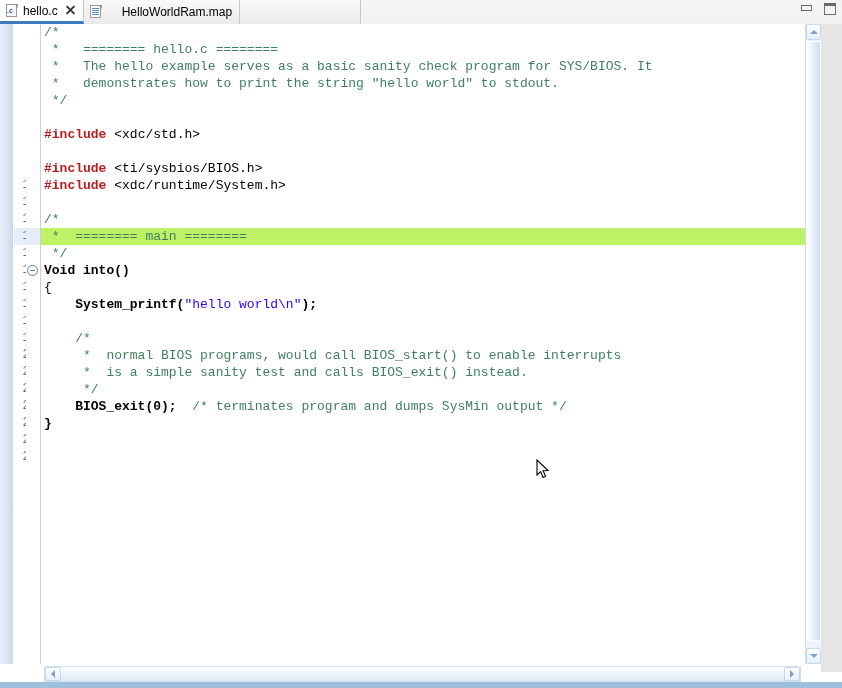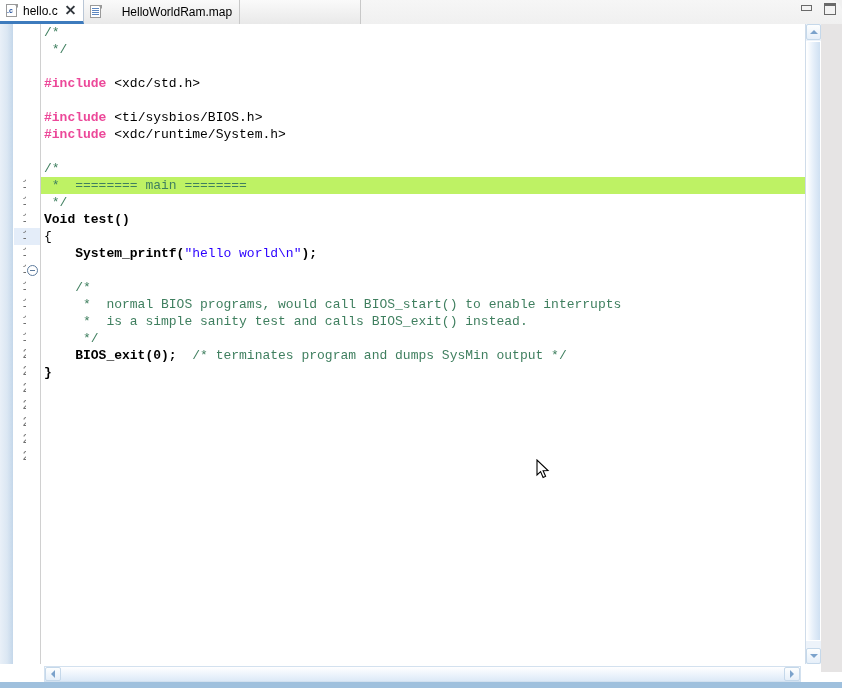--- a/index.html
+++ b/index.html
@@ -214,21 +214,21 @@
   .code-area .row {
     padding-left: 3px;
     color: #000000;
   }
   .row.hl { background: #bef264; }
   .gutter .row.hl { background: #e4edf9; }
   .fold-col .row.hl { background: #e4edf9; }
 
   
   .cm  { color: #3f7f5f; }           
-  .pp  { color: #ec4899; font-weight: bold; }  
+  .pp  { color: #b91c1c; font-weight: bold; }  
   .str { color: #2a00ff; }           
   .kw  { color: #000000; font-weight: bold; }  
 
   
   .fold-col .row { position: relative; }
   .foldmark {
     position: absolute;
     left: 1px; top: 3px;
     width: 11px; height: 11px;
     border: 1px solid #5d7b9d;
@@ -427,31 +427,34 @@
         <div class="row"></div>
         <div class="row"></div>
         <div class="row"></div>
         <div class="row"></div>
       </div>
 
     <div class="gutter-sep"></div>
 
     <div class="code-area" id="code-host">
         <div class="row"><span class="cm">/*</span></div>
+        <div class="row"><span class="cm"> *   ======== hello.c ========</span></div>
+        <div class="row"><span class="cm"> *   The hello example serves as a basic sanity check program for SYS/BIOS. It</span></div>
+        <div class="row"><span class="cm"> *   demonstrates how to print the string "hello world" to stdout.</span></div>
         <div class="row"><span class="cm"> */</span></div>
         <div class="row"><span></span></div>
         <div class="row"><span class="pp">#include</span><span> &lt;xdc/std.h&gt;</span></div>
         <div class="row"><span></span></div>
         <div class="row"><span class="pp">#include</span><span> &lt;ti/sysbios/BIOS.h&gt;</span></div>
         <div class="row"><span class="pp">#include</span><span> &lt;xdc/runtime/System.h&gt;</span></div>
         <div class="row"><span></span></div>
         <div class="row"><span class="cm">/*</span></div>
         <div class="row hl"><span class="cm"> *  ======== main ========</span></div>
         <div class="row"><span class="cm"> */</span></div>
-        <div class="row"><span class="kw">Void test()</span></div>
+        <div class="row"><span class="kw">Void into()</span></div>
         <div class="row"><span>{</span></div>
         <div class="row"><span class="kw">    System_printf(</span><span class="str">"hello world\n"</span><span class="kw">);</span></div>
         <div class="row"><span></span></div>
         <div class="row"><span class="cm">    /*</span></div>
         <div class="row"><span class="cm">     *  normal BIOS programs, would call BIOS_start() to enable interrupts</span></div>
         <div class="row"><span class="cm">     *  is a simple sanity test and calls BIOS_exit() instead.</span></div>
         <div class="row"><span class="cm">     */</span></div>
         <div class="row"><span class="kw">    BIOS_exit(0);</span><span class="cm">  /* terminates program and dumps SysMin output */</span></div>
         <div class="row"><span class="kw">}</span></div>
         <div class="row"><span></span></div>

